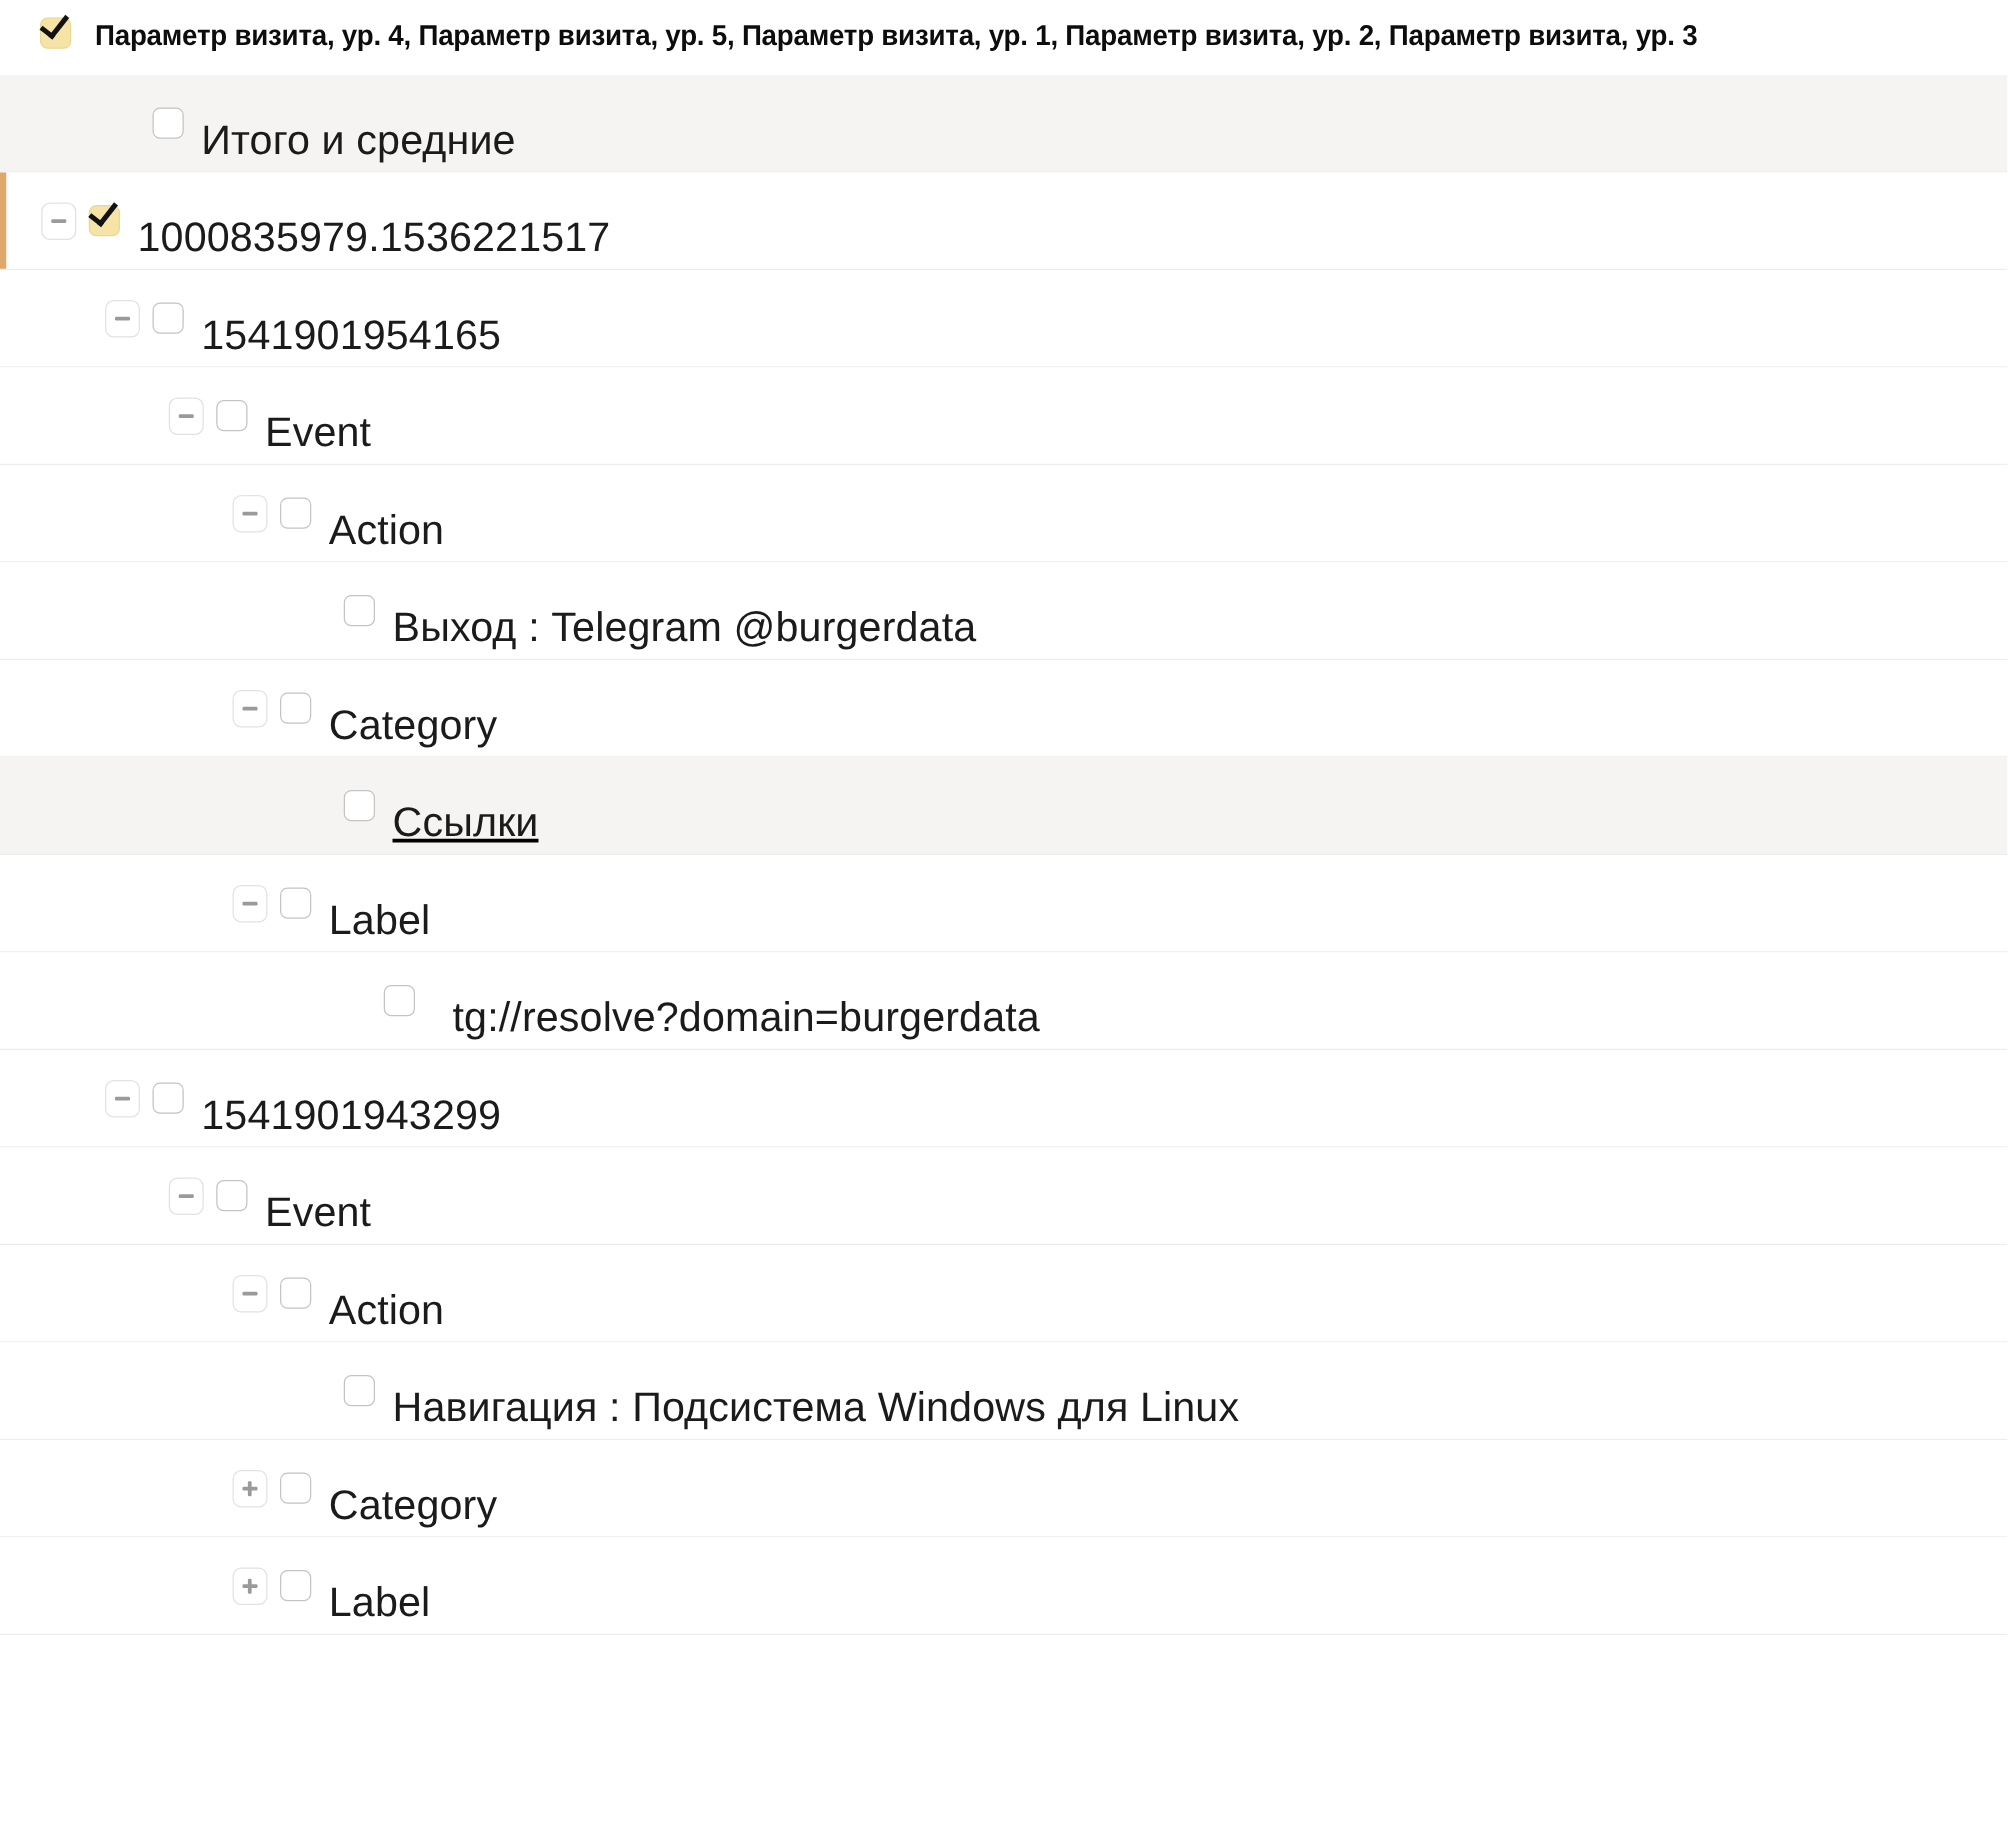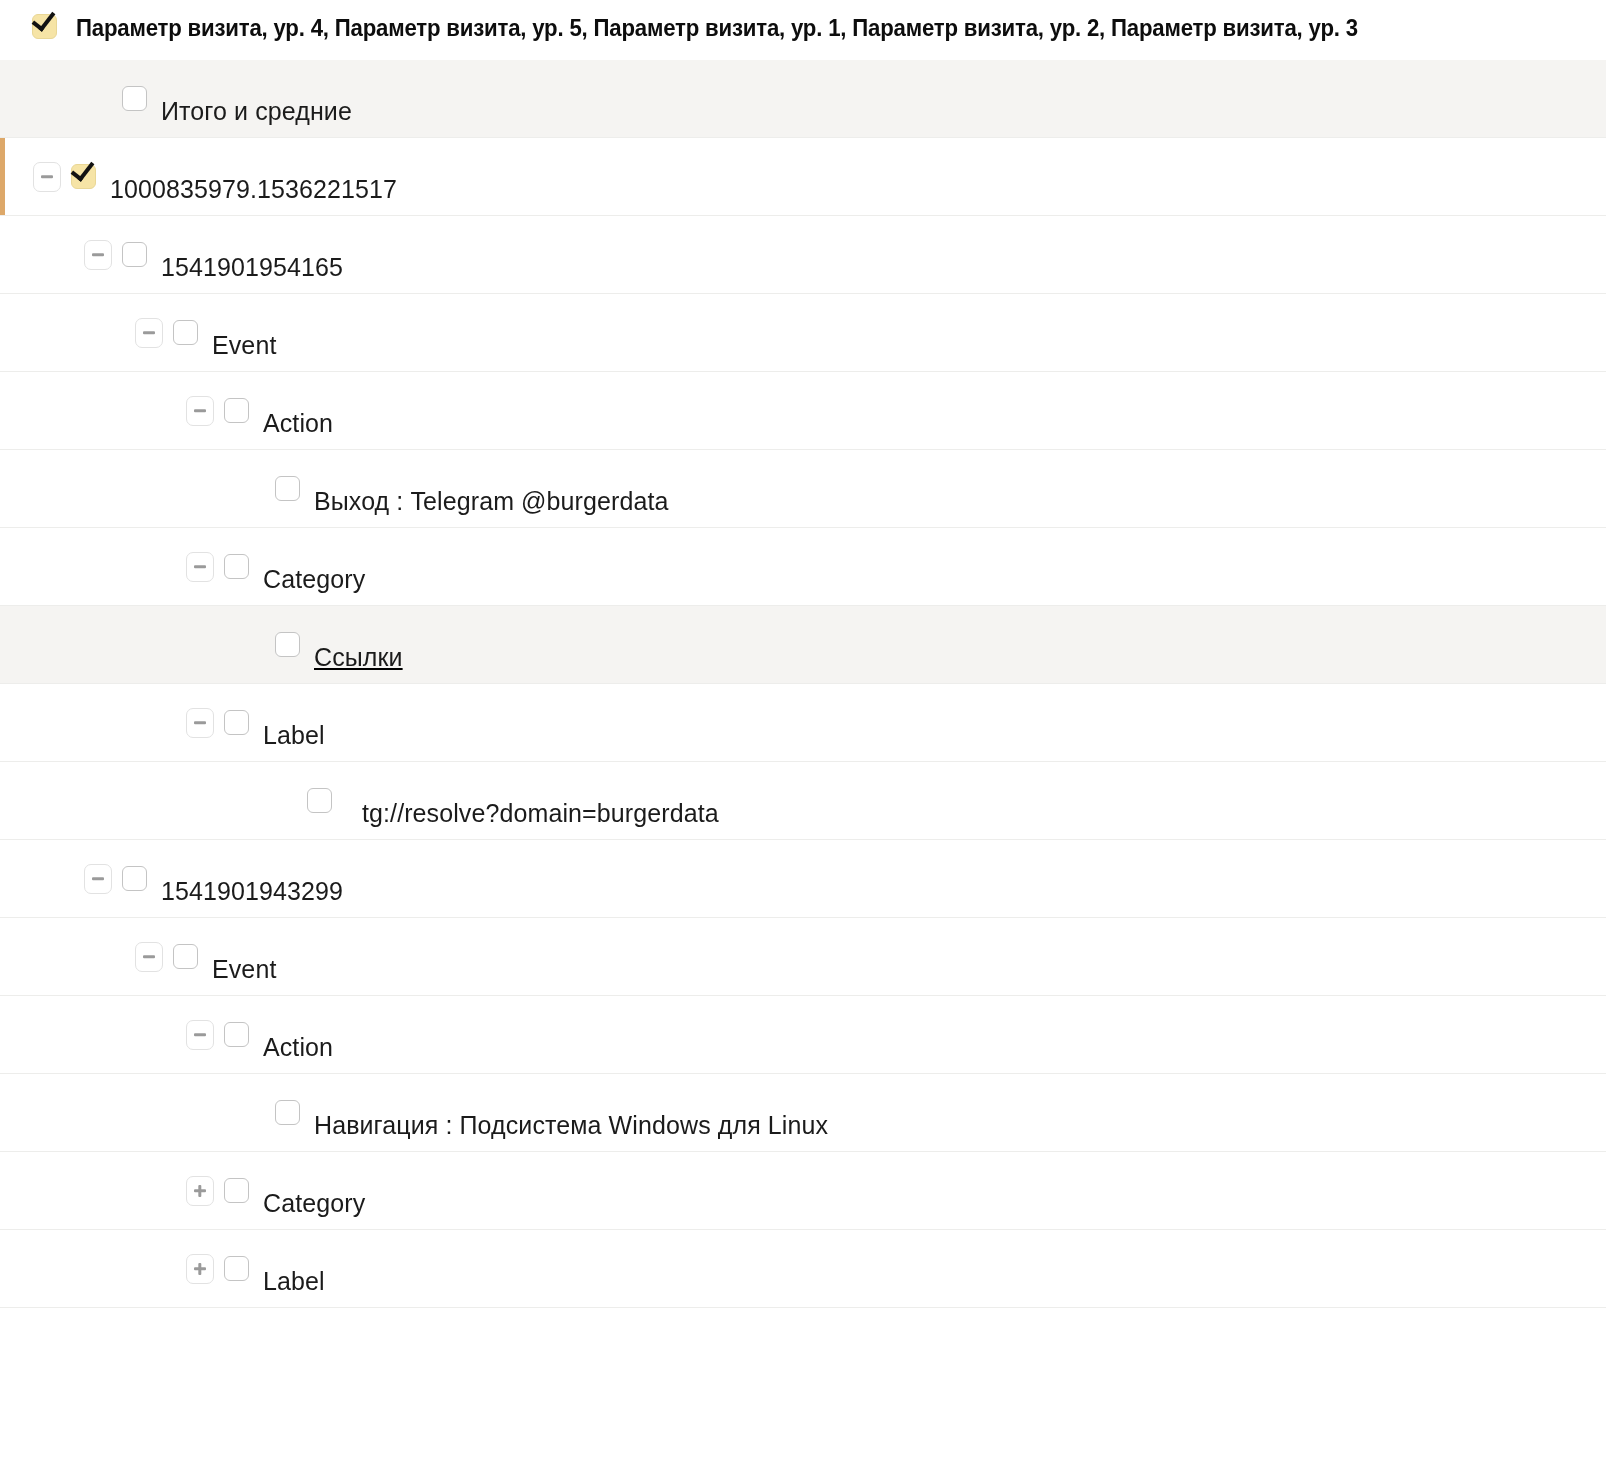--- a/index.html
+++ b/index.html
@@ -127,21 +127,21 @@
     top: 0;
     bottom: 0;
     width: 5px;
     background: #dda869;
   }
   .row-inner {
     display: flex;
     align-items: center;
   }
   .row-label {
-    font-size: 25px;
+    font-size: 33px;
     color: #1b1b1b;
     margin-left: 14px;
     white-space: nowrap;
     letter-spacing: 0.1px;
     margin-top: 26px;
   }
   .gap {
     width: 10px;
     min-width: 10px;
   }

